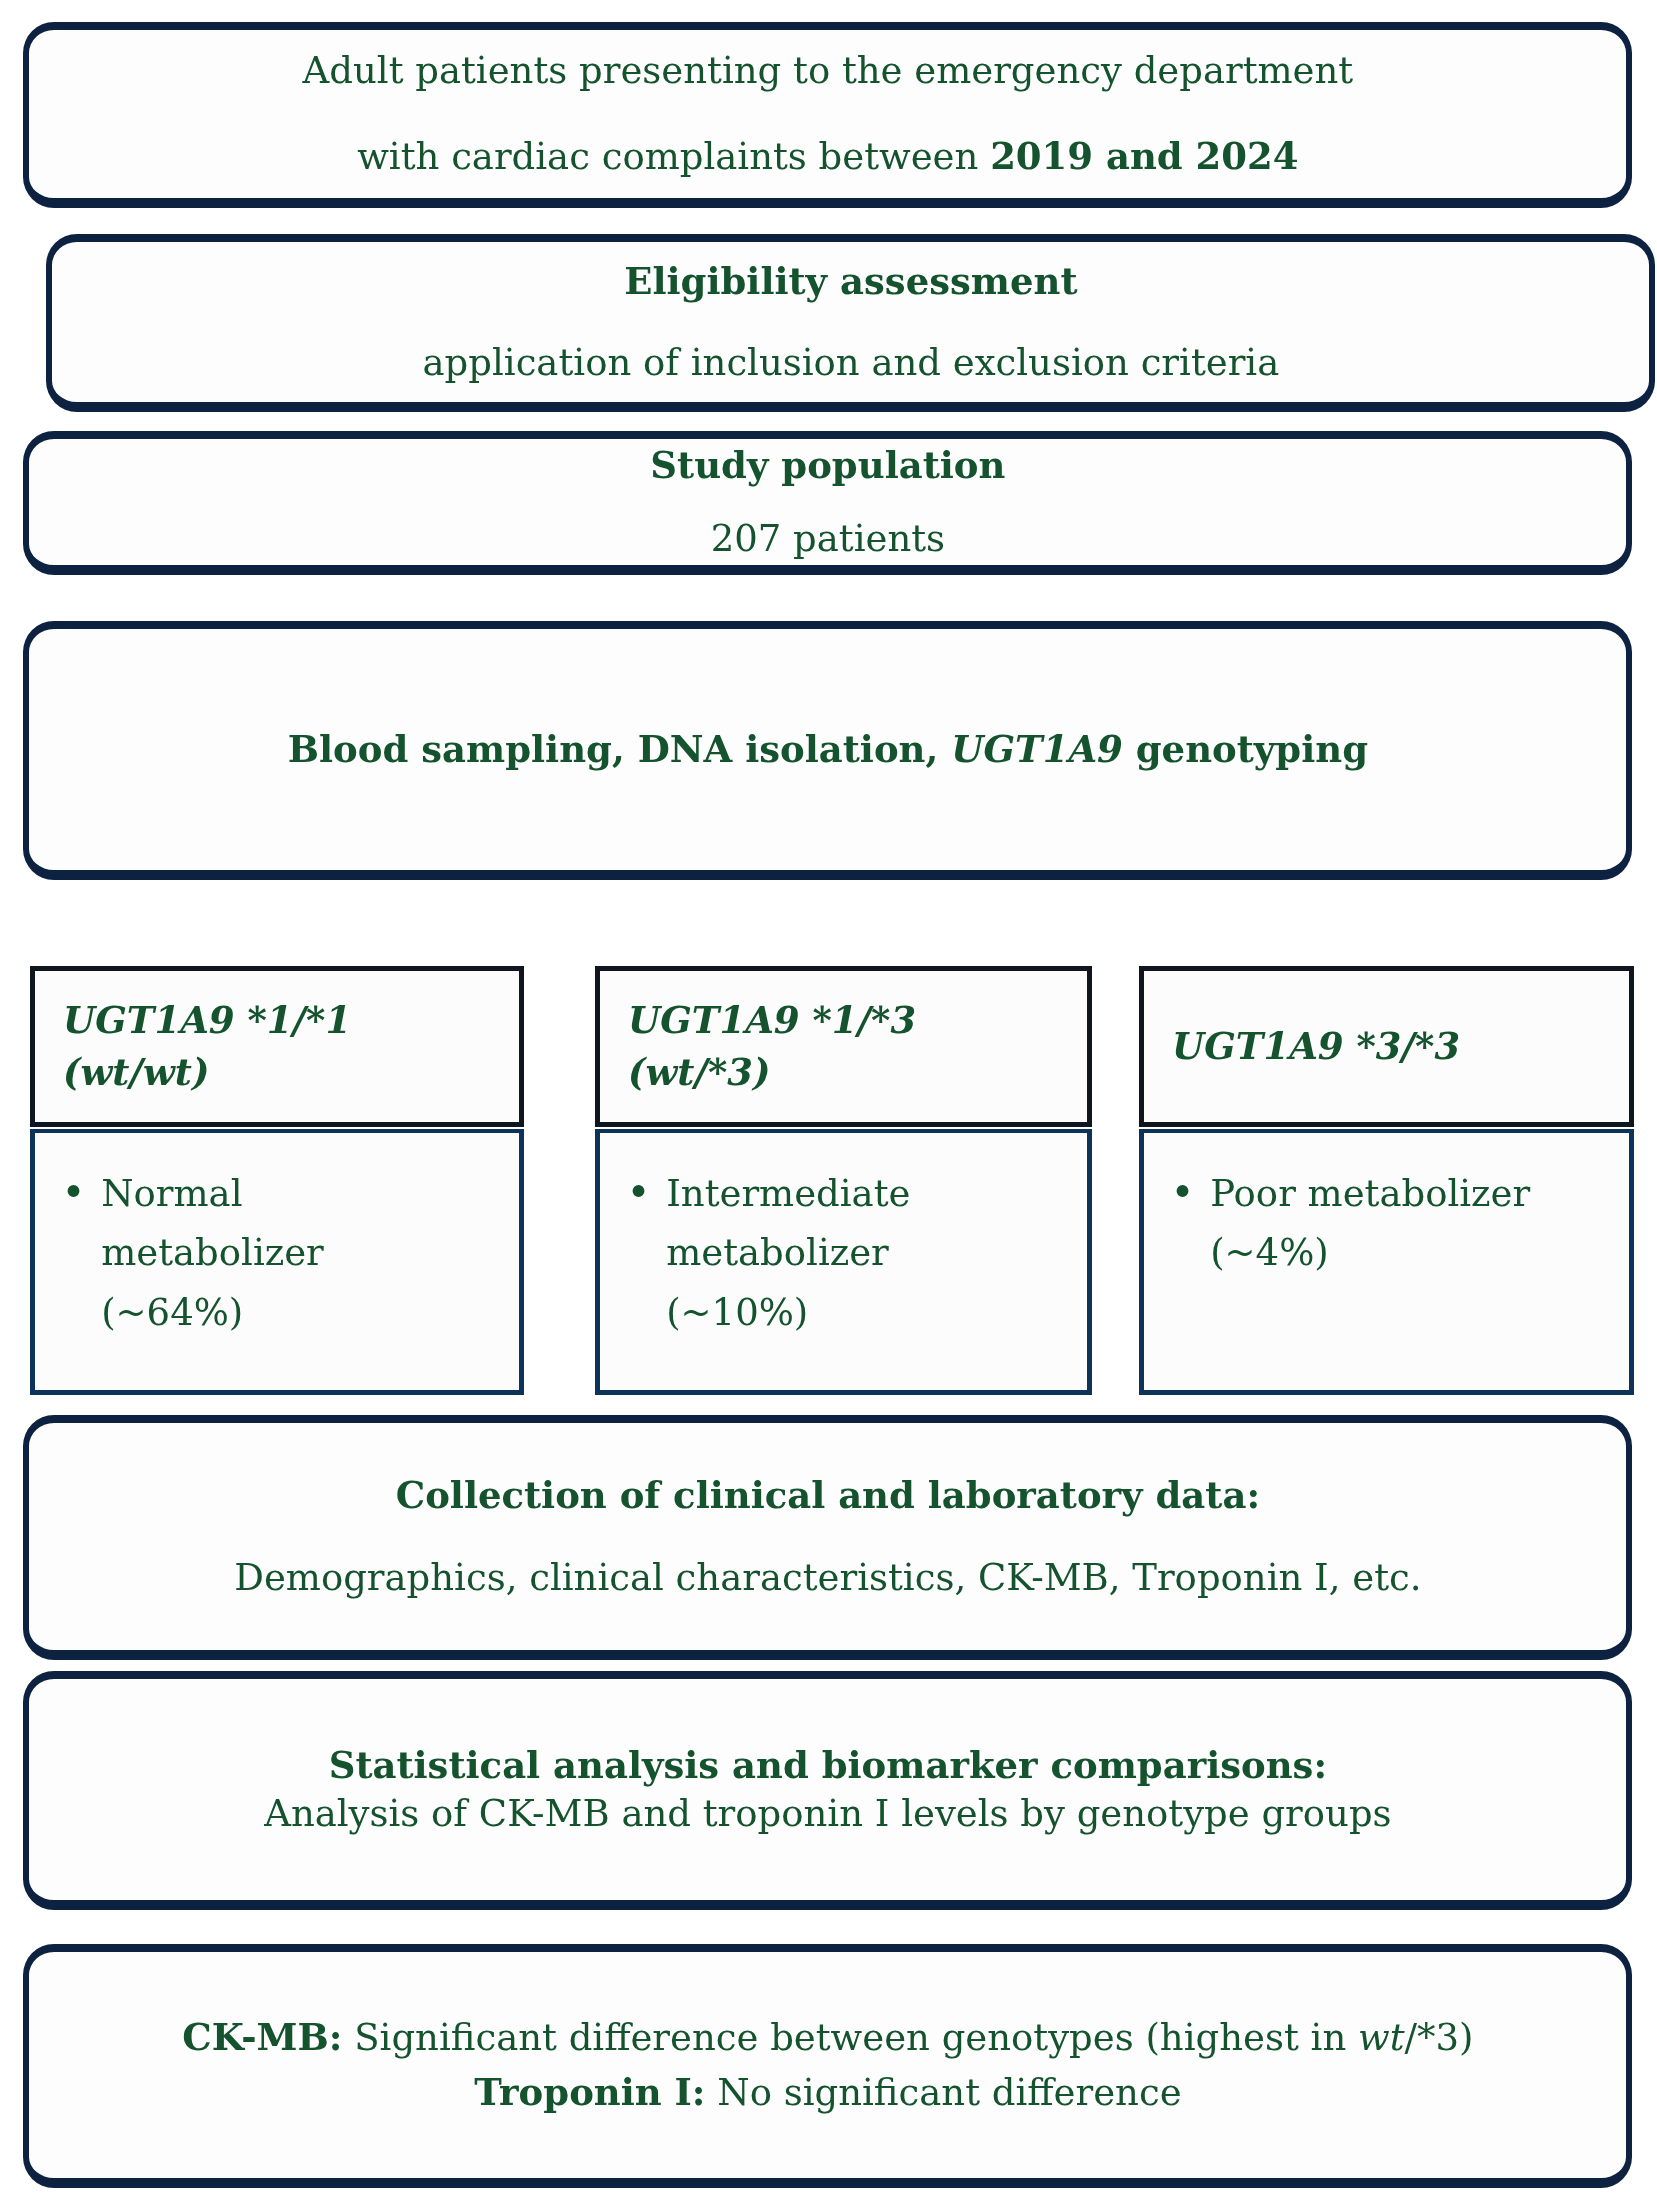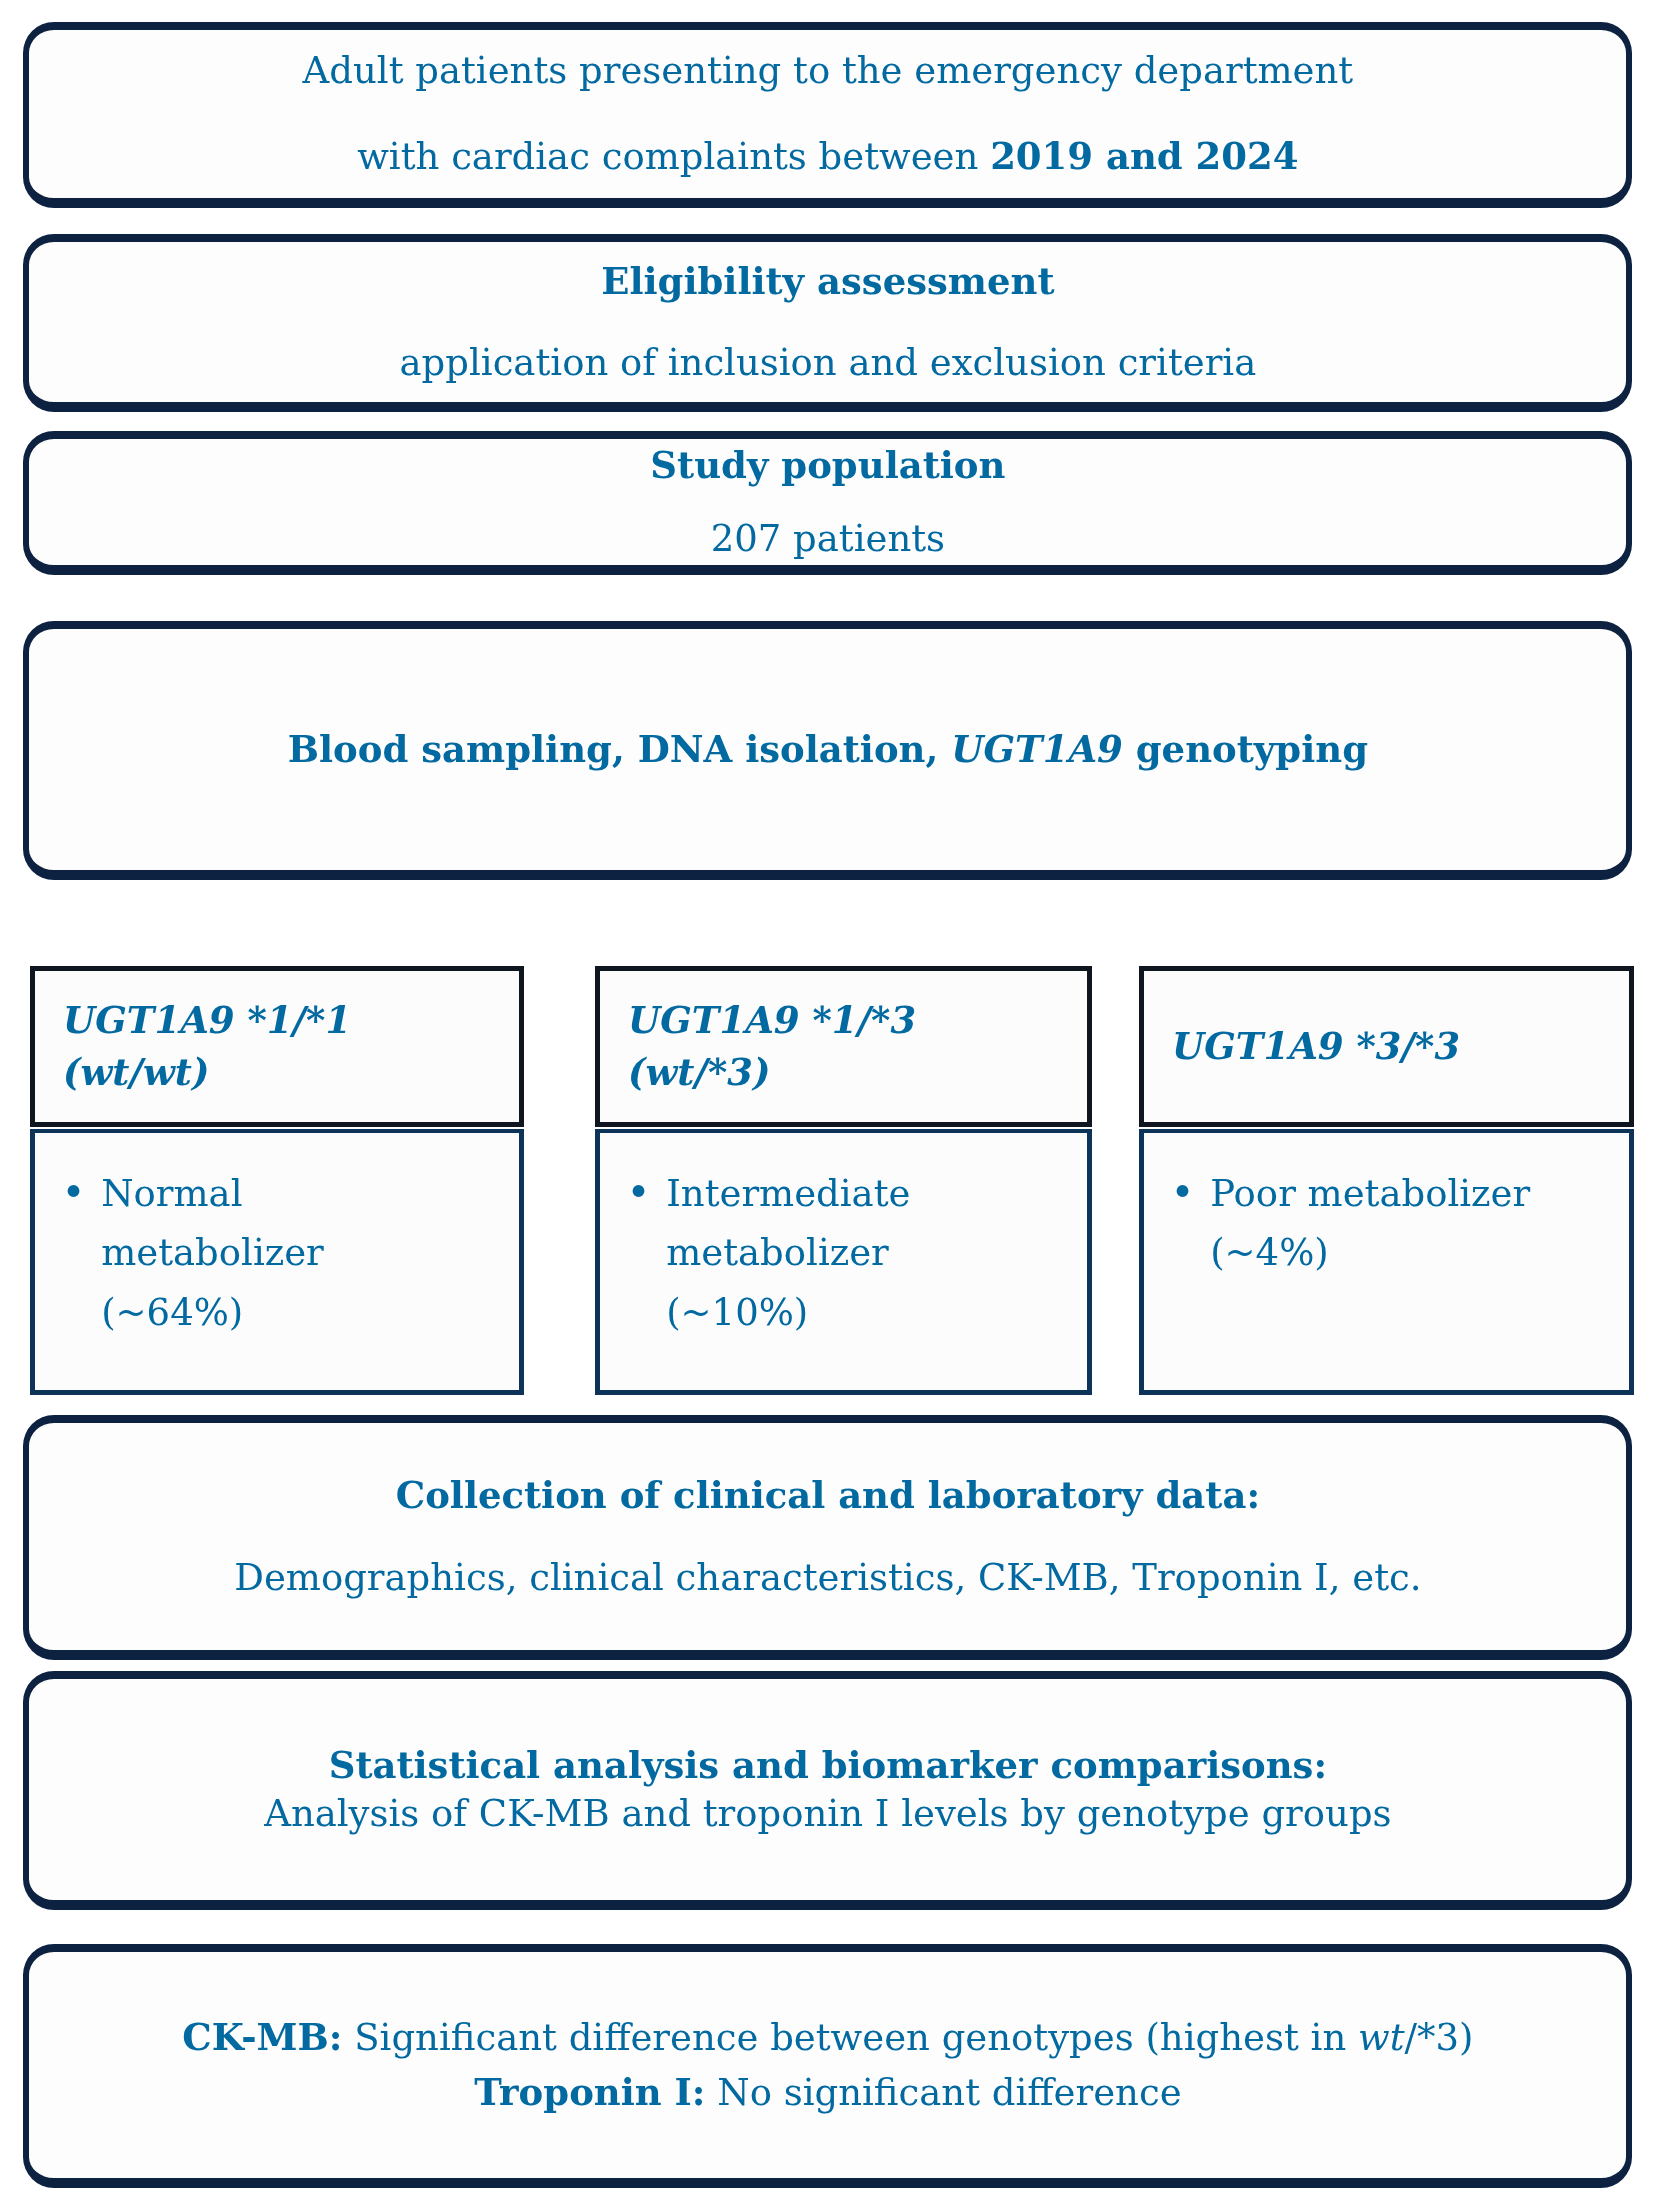--- a/index.html
+++ b/index.html
@@ -6,21 +6,21 @@
     margin: 0;
     padding: 0;
     background: #ffffff;
   }
   .page {
     position: relative;
     width: 1658px;
     height: 2205px;
     background: #ffffff;
     font-family: "DejaVu Serif", "Liberation Serif", serif;
-    color: #0369a1;
+    color: #14532d;
   }
   
   .rbox {
     position: absolute;
     left: 23.4px;
     width: 1609px;
     box-sizing: border-box;
     background: #fdfdfd;
     border: 6.2px solid #0d2240;
     border-top-width: 8.6px;
@@ -28,21 +28,21 @@
     border-radius: 31px;
     display: flex;
     flex-direction: column;
     align-items: center;
     justify-content: center;
     text-align: center;
     font-size: 37px;
     line-height: 1.3;
   }
   .b1 { top: 22px;   height: 186px; gap: 37px; }
-  .b2 { top: 234px;  height: 178px; gap: 33px; }
+  .b2 { top: 234px;  height: 178px; gap: 33px; margin-left: 23px; }
   .b3 { top: 431px;  height: 144px; gap: 26.6px; }
   .b4 { top: 621px;  height: 259px; }
   .b5 { top: 1415px; height: 245px; gap: 34px; }
   .b6 { top: 1671px; height: 239px; }
   .b7 { top: 1944px; height: 244px; gap: 6px; font-size: 37px; }
   .line { padding: 0 23.4px; }
   .bold   { font-weight: bold; }
   .italic { font-style: italic; }
   
   .gcol {

